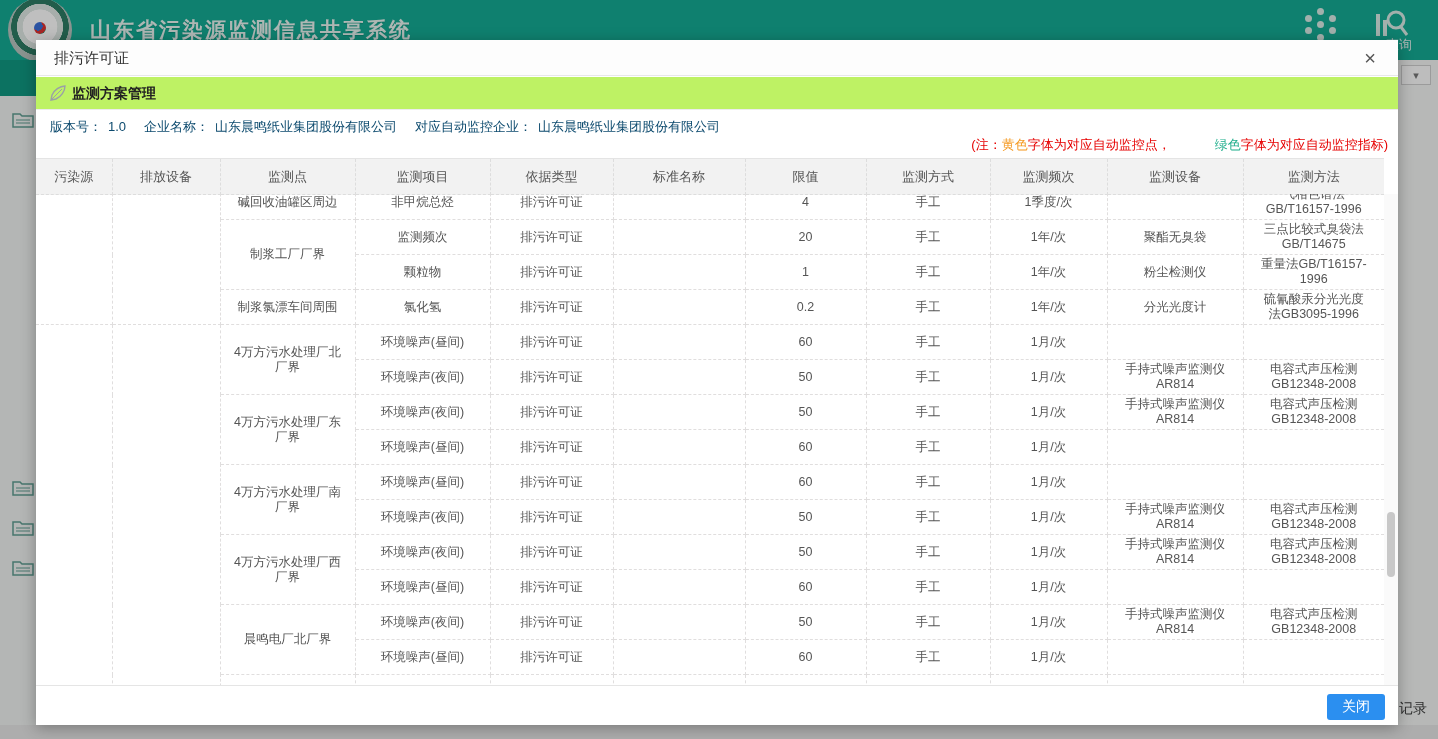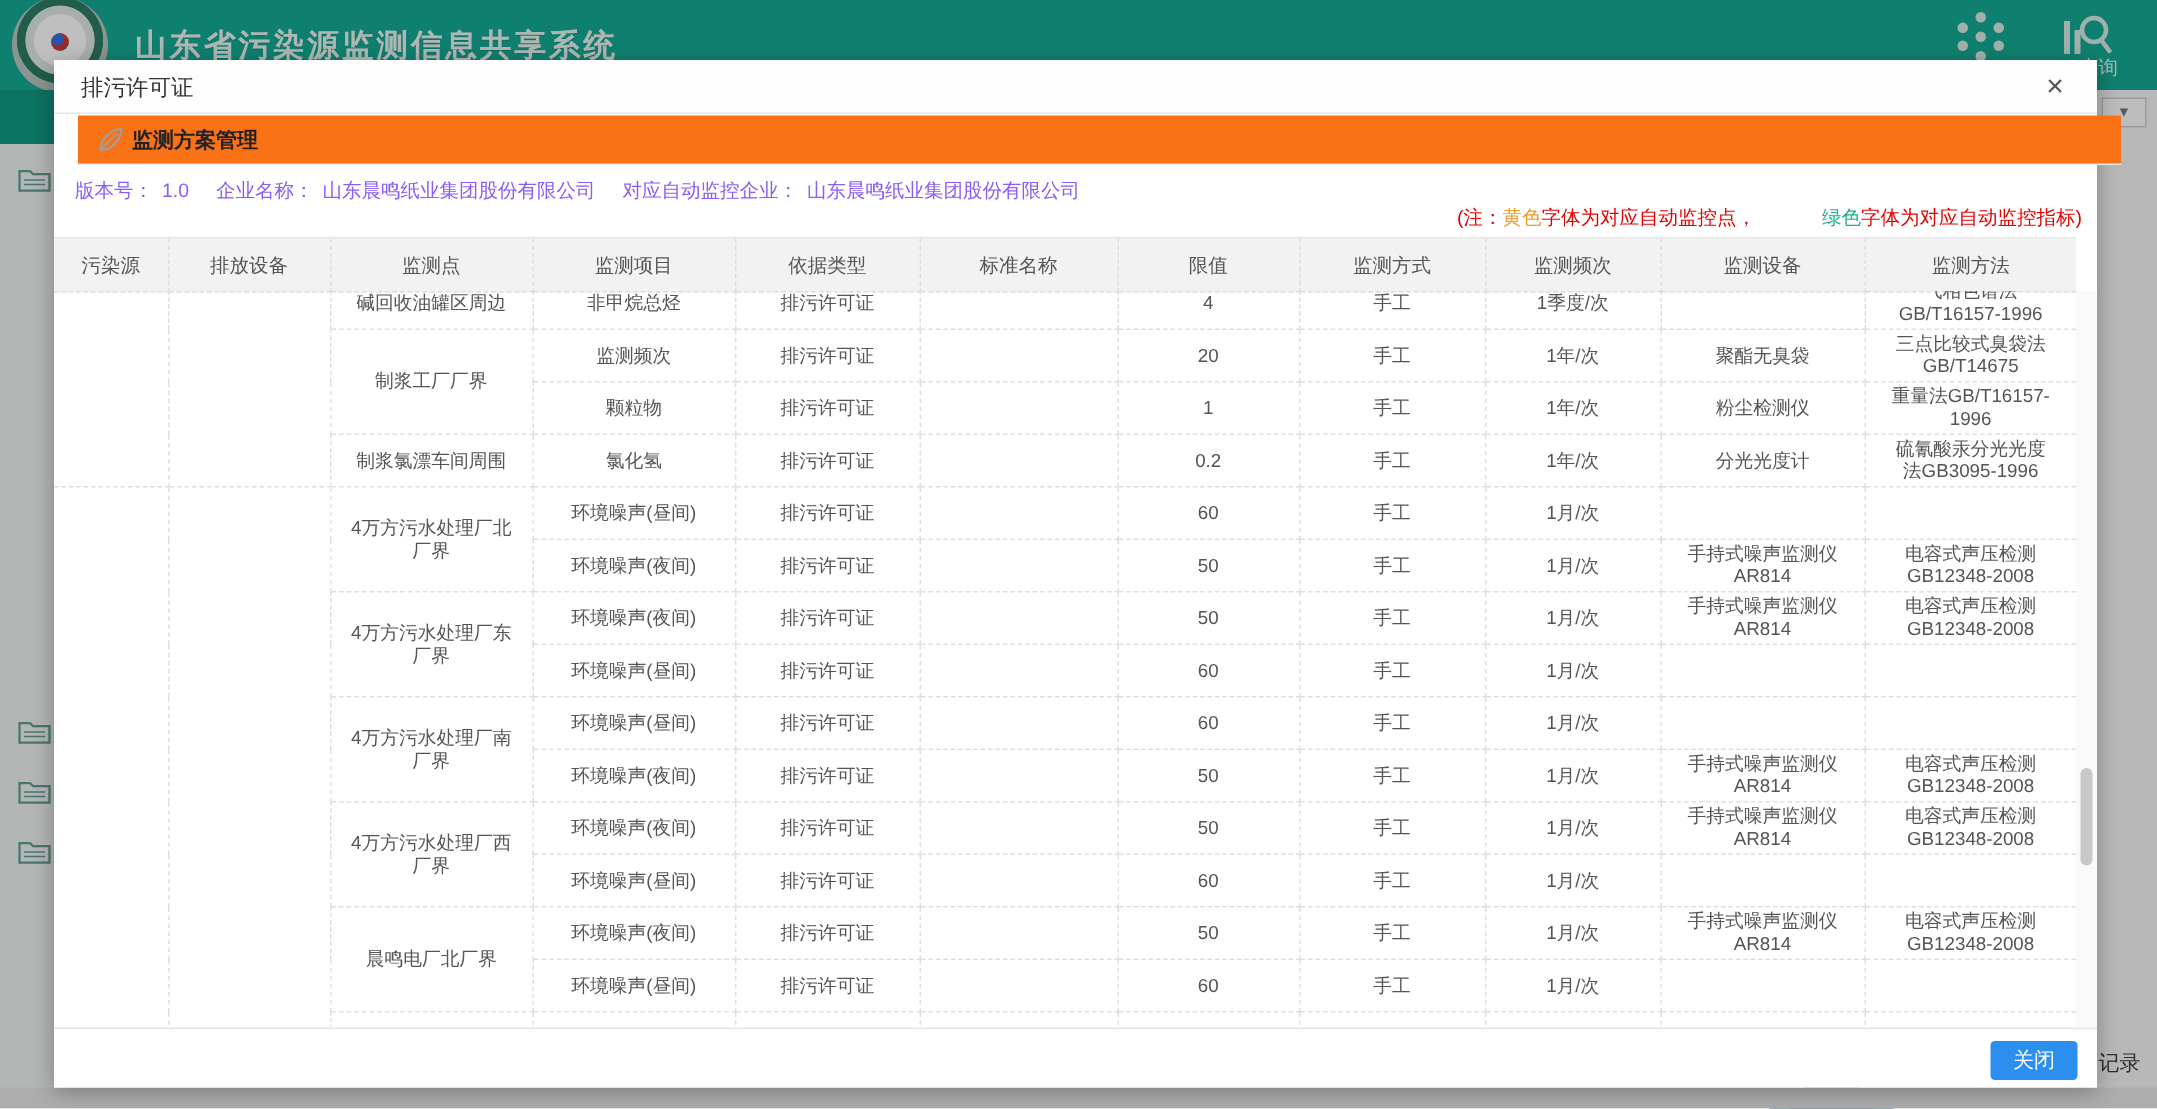--- a/index.html
+++ b/index.html
@@ -33,24 +33,24 @@
 
   .dim { position:absolute; inset:0; background:rgba(0,0,0,.25); z-index:5; }
 
   
   .modal { position:absolute; left:36px; top:40px; width:1362px; height:685px; background:#fff; z-index:10;
            box-shadow:0 3px 14px rgba(0,0,0,.3); }
   .m-titlebar { position:absolute; left:0; top:0; width:100%; height:36px; border-bottom:1px solid #e8e8e8; background:#fdfdfd; }
   .m-title { position:absolute; left:18px; top:9px; font-size:15px; color:#333; }
   .m-close { position:absolute; right:15px; top:5px; width:26px; height:26px; font-size:20px; color:#555;
              text-align:center; line-height:26px; cursor:pointer; }
-  .m-section { position:absolute; left:16px; top:37px; width:100%; height:33px; background:#f97316; border-bottom:1px solid #ececec; }
+  .m-section { position:absolute; left:0; top:37px; width:100%; height:33px; background:#bef264; border-bottom:1px solid #ececec; }
   .m-section-title { position:absolute; left:36px; top:8px; font-size:14px; font-weight:bold; color:#222; }
   .feather { position:absolute; left:13px; top:7px; }
-  .m-meta { position:absolute; left:14px; top:78px; font-size:13px; color:#8b5cf6; }
+  .m-meta { position:absolute; left:14px; top:78px; font-size:13px; color:#0c4a6e; }
   .m-meta span { margin-right:6px; }
   .m-meta .gap { margin-right:18px; }
   .m-note { position:absolute; right:10px; top:96px; font-size:13px; color:#e60000; }
   .m-note .ny { color:#f59a23; }
   .m-note .ng { color:#21af8d;margin-left:44px; }
 
   
   table { border-collapse:collapse; table-layout:fixed; width:1348px; }
   .thead-wrap { position:absolute; left:0; top:118px; width:1348px; height:36px; }
   .thead-wrap table { height:36px; }

